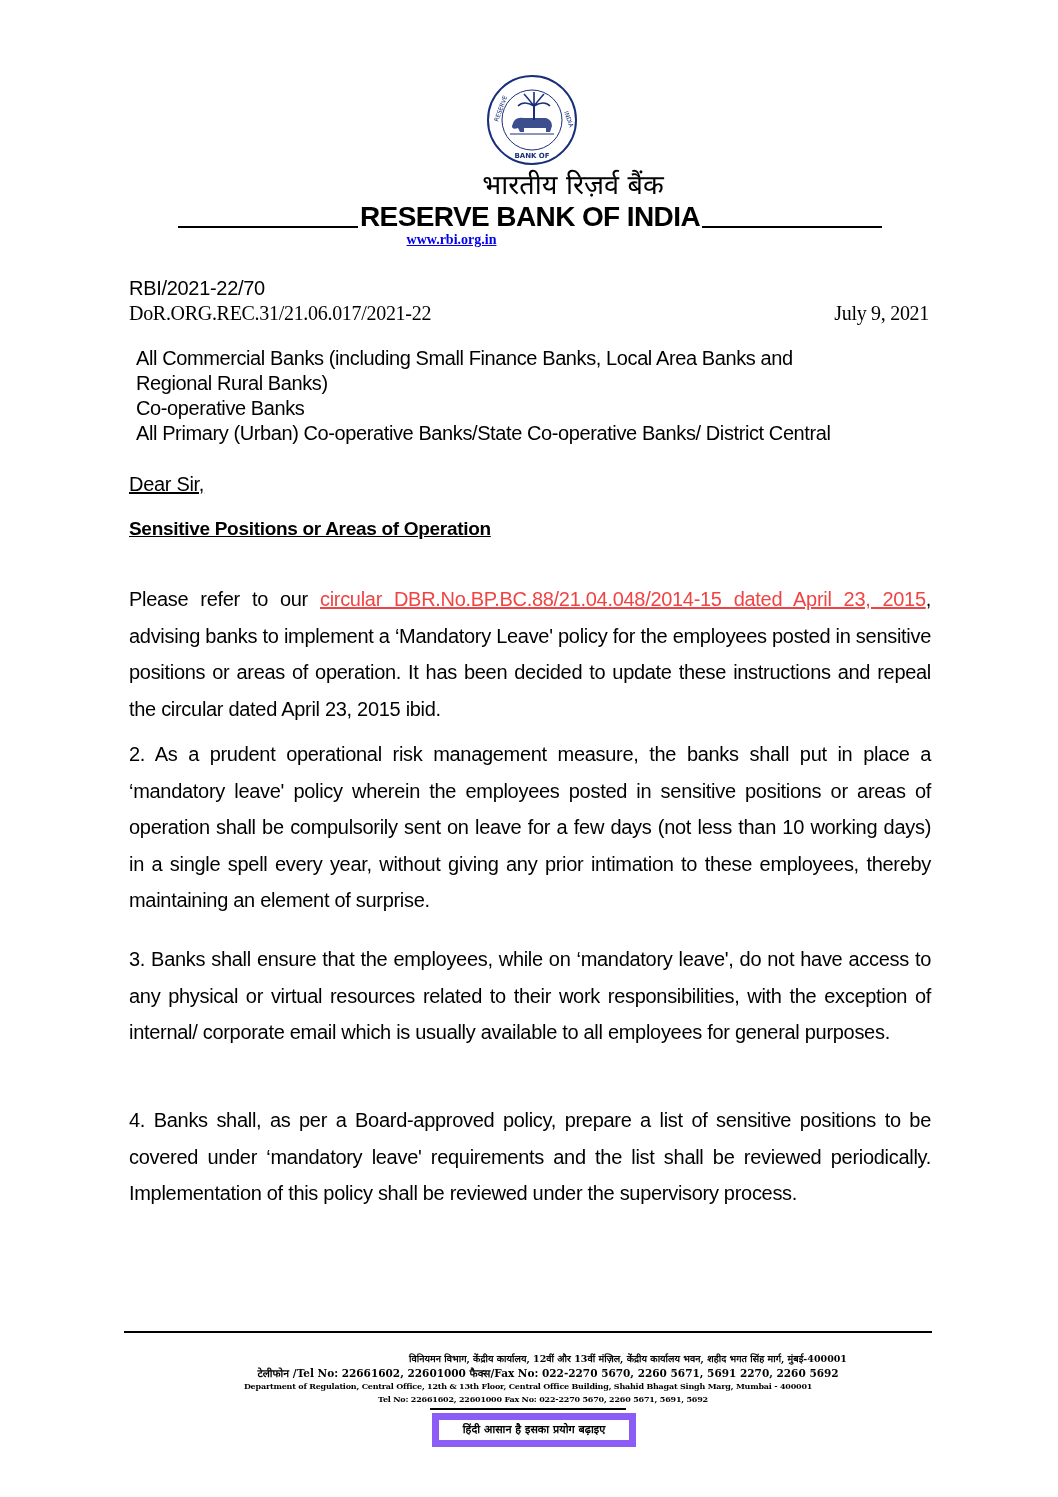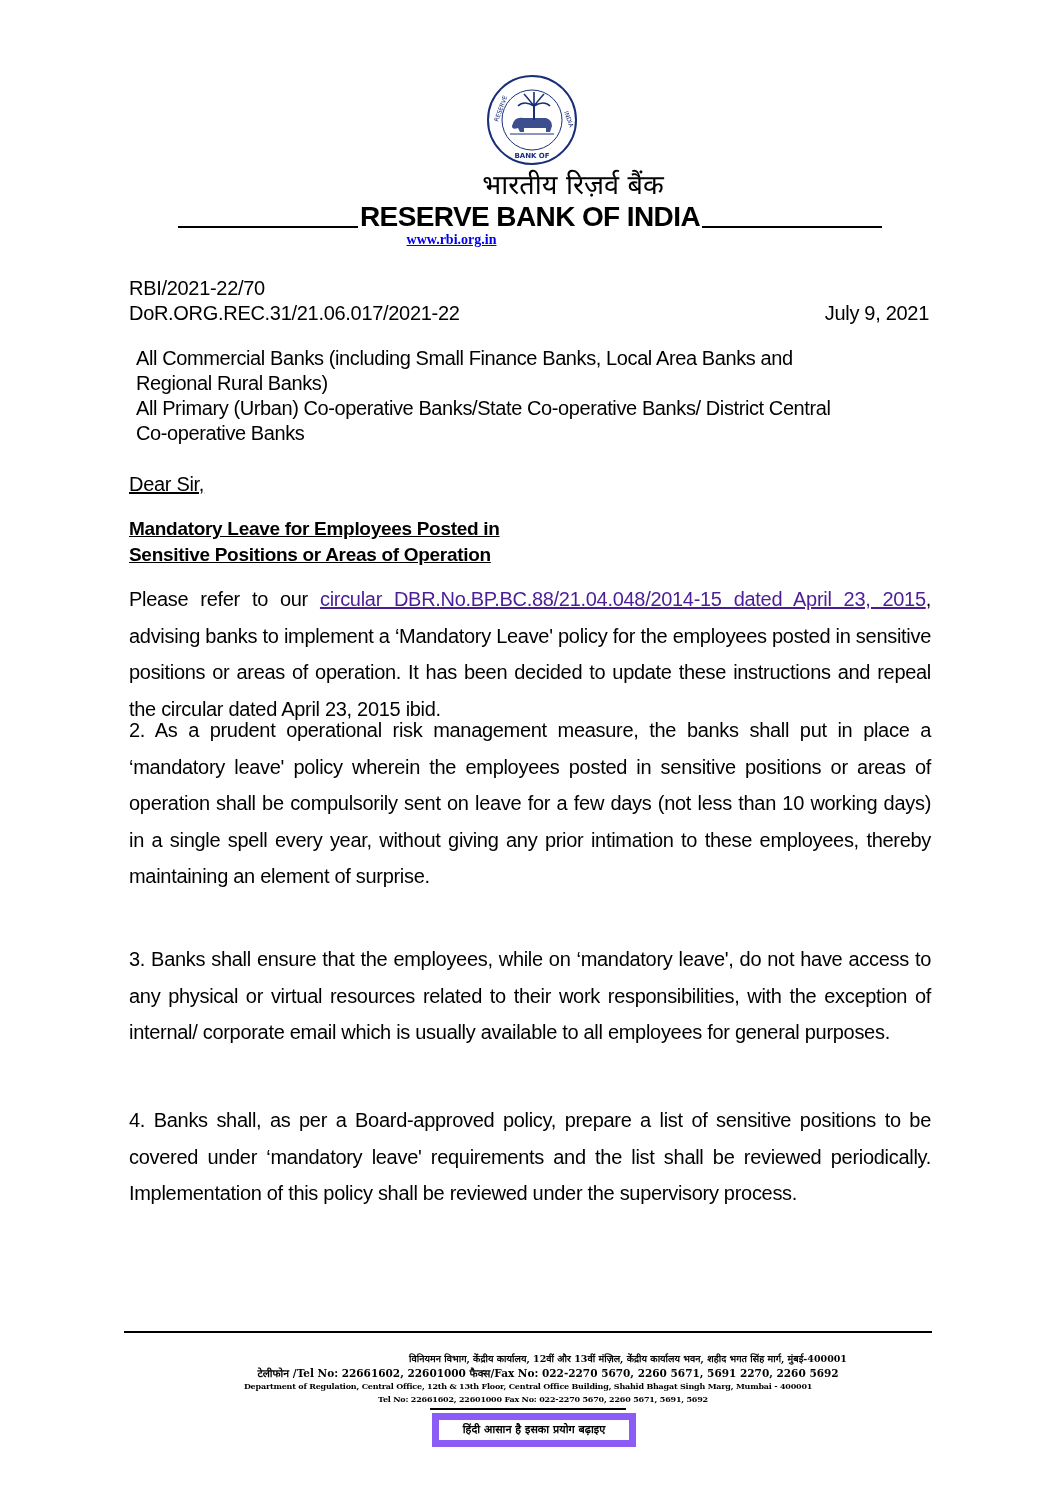--- a/index.html
+++ b/index.html
@@ -10,30 +10,30 @@
   .hindi-title { left: 0; width: 1058px; top: 168px; text-align: center;
                  font-family: "DejaVu Sans", sans-serif; font-size: 27px; line-height: 34px; padding-left: 44px; }
   .eng-title-row { left: 178px; width: 704px; top: 200px; height: 30px; display: flex; align-items: flex-end; }
   .eng-title-row .rule { flex: 1; border-bottom: 2px solid #000; height: 0; margin-bottom: 2px; }
   .eng-title { font-family: "Liberation Sans", sans-serif; font-weight: bold; font-size: 28px;
                letter-spacing: -0.6px; padding: 0 2px; line-height: 26px; white-space: nowrap; }
   .site-link { left: 0; width: 903px; top: 232px; text-align: center;
                font-family: "Liberation Serif", serif; font-weight: bold; font-size: 14px; }
   .site-link a { color: #0000ee; text-decoration: underline; }
   .refs { left: 129px; top: 276px; width: 800px; font-size: 20px; line-height: 25px; letter-spacing: -0.3px; }
-  .ref-row { display: flex; justify-content: space-between; }
+  .ref-row { display: flex; justify-content: space-between; font-family: Liberation Serif, serif; }
   .addressees { left: 136px; top: 346px; width: 800px; font-size: 20px; line-height: 25px; letter-spacing: -0.4px; }
   .salutation { left: 129px; top: 472px; font-size: 20px; line-height: 25px; letter-spacing: -0.3px; text-decoration: underline; }
   .subject { left: 129px; top: 516px; font-weight: bold; font-size: 19px; line-height: 26px;
              text-decoration: underline; letter-spacing: -0.3px; }
   .body-text { left: 129px; width: 802px; font-size: 20px; line-height: 36.5px;
                text-align: justify; letter-spacing: -0.3px; }
-  .body-text a { color: #4c1d95; text-decoration: underline; }
+  .body-text a { color: #ef4444; text-decoration: underline; }
   .p1 { top: 581px; }
-  .p2 { top: 712px; }
+  .p2 { top: 736px; }
   .p3 { top: 941px; }
   .p4 { top: 1102px; }
   .footer-rule { left: 124px; top: 1331px; width: 808px; border-top: 2px solid #000; }
   .footer { left: 124px; width: 808px; top: 1336px; text-align: center;
             font-family: "DejaVu Serif", serif; font-weight: bold; margin-top: 16px; }
   .footer .l1 { font-size: 9.5px; line-height: 14px; padding-left: 200px; }
   .footer .l2 { font-size: 10.5px; line-height: 14px; padding-left: 40px; }
   .footer .l3 { font-size: 8px; line-height: 13px; padding-left: 0; letter-spacing: -0.2px; }
   .footer .l4 { font-size: 8px; line-height: 13px; padding-left: 30px; letter-spacing: -0.2px; }
   .hindi-box-rule { left: 430px; top: 1408px; width: 196px; border-top: 2px solid #000; }
@@ -76,28 +76,27 @@
   <div>RBI/2021-22/70</div>
   <div class="ref-row">
     <span>DoR.ORG.REC.31/21.06.017/2021-22</span>
     <span>July 9, 2021</span>
   </div>
 </div>
 
 <div class="abs addressees">
   <div>All Commercial Banks (including Small Finance Banks, Local Area Banks and</div>
   <div>Regional Rural Banks)</div>
+  <div>Co-operative Banks</div>
   <div>All Primary (Urban) Co-operative Banks/State Co-operative Banks/ District Central</div>
-  <div>Co-operative Banks</div>
 </div>
 
 <div class="abs salutation">Dear Sir,</div>
 
 <div class="abs subject">
-  <div>Mandatory Leave for Employees Posted in</div>
   <div>Sensitive Positions or Areas of Operation</div>
 </div>
 
 <div class="abs body-text p1"><span>Please refer to our </span><a>circular DBR.No.BP.BC.88/21.04.048/2014-15 dated April 23, 2015</a><span>, advising banks to implement a ‘Mandatory Leave' policy for the employees posted in sensitive positions or areas of operation. It has been decided to update these instructions and repeal the circular dated April 23, 2015 ibid.</span></div>
 
 <div class="abs body-text p2">2. As a prudent operational risk management measure, the banks shall put in place a ‘mandatory leave' policy wherein the employees posted in sensitive positions or areas of operation shall be compulsorily sent on leave for a few days (not less than 10 working days) in a single spell every year, without giving any prior intimation to these employees, thereby maintaining an element of surprise.</div>
 <div class="abs body-text p3">3. Banks shall ensure that the employees, while on ‘mandatory leave', do not have access to any physical or virtual resources related to their work responsibilities, with the exception of internal/ corporate email which is usually available to all employees for general purposes.</div>
 <div class="abs body-text p4">4. Banks shall, as per a Board-approved policy, prepare a list of sensitive positions to be covered under ‘mandatory leave' requirements and the list shall be reviewed periodically. Implementation of this policy shall be reviewed under the supervisory process.</div>
 
 <div class="abs footer-rule"></div>

